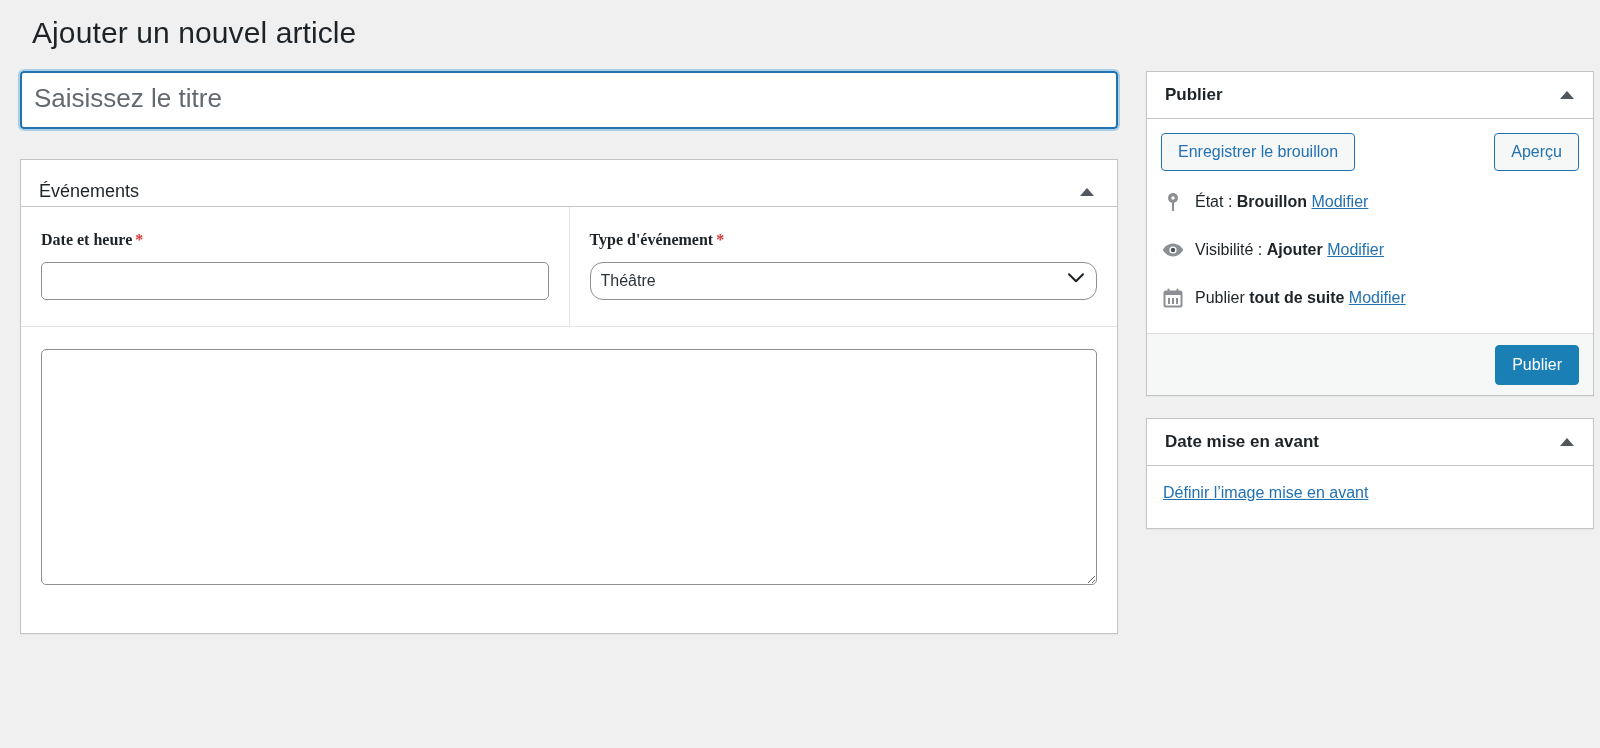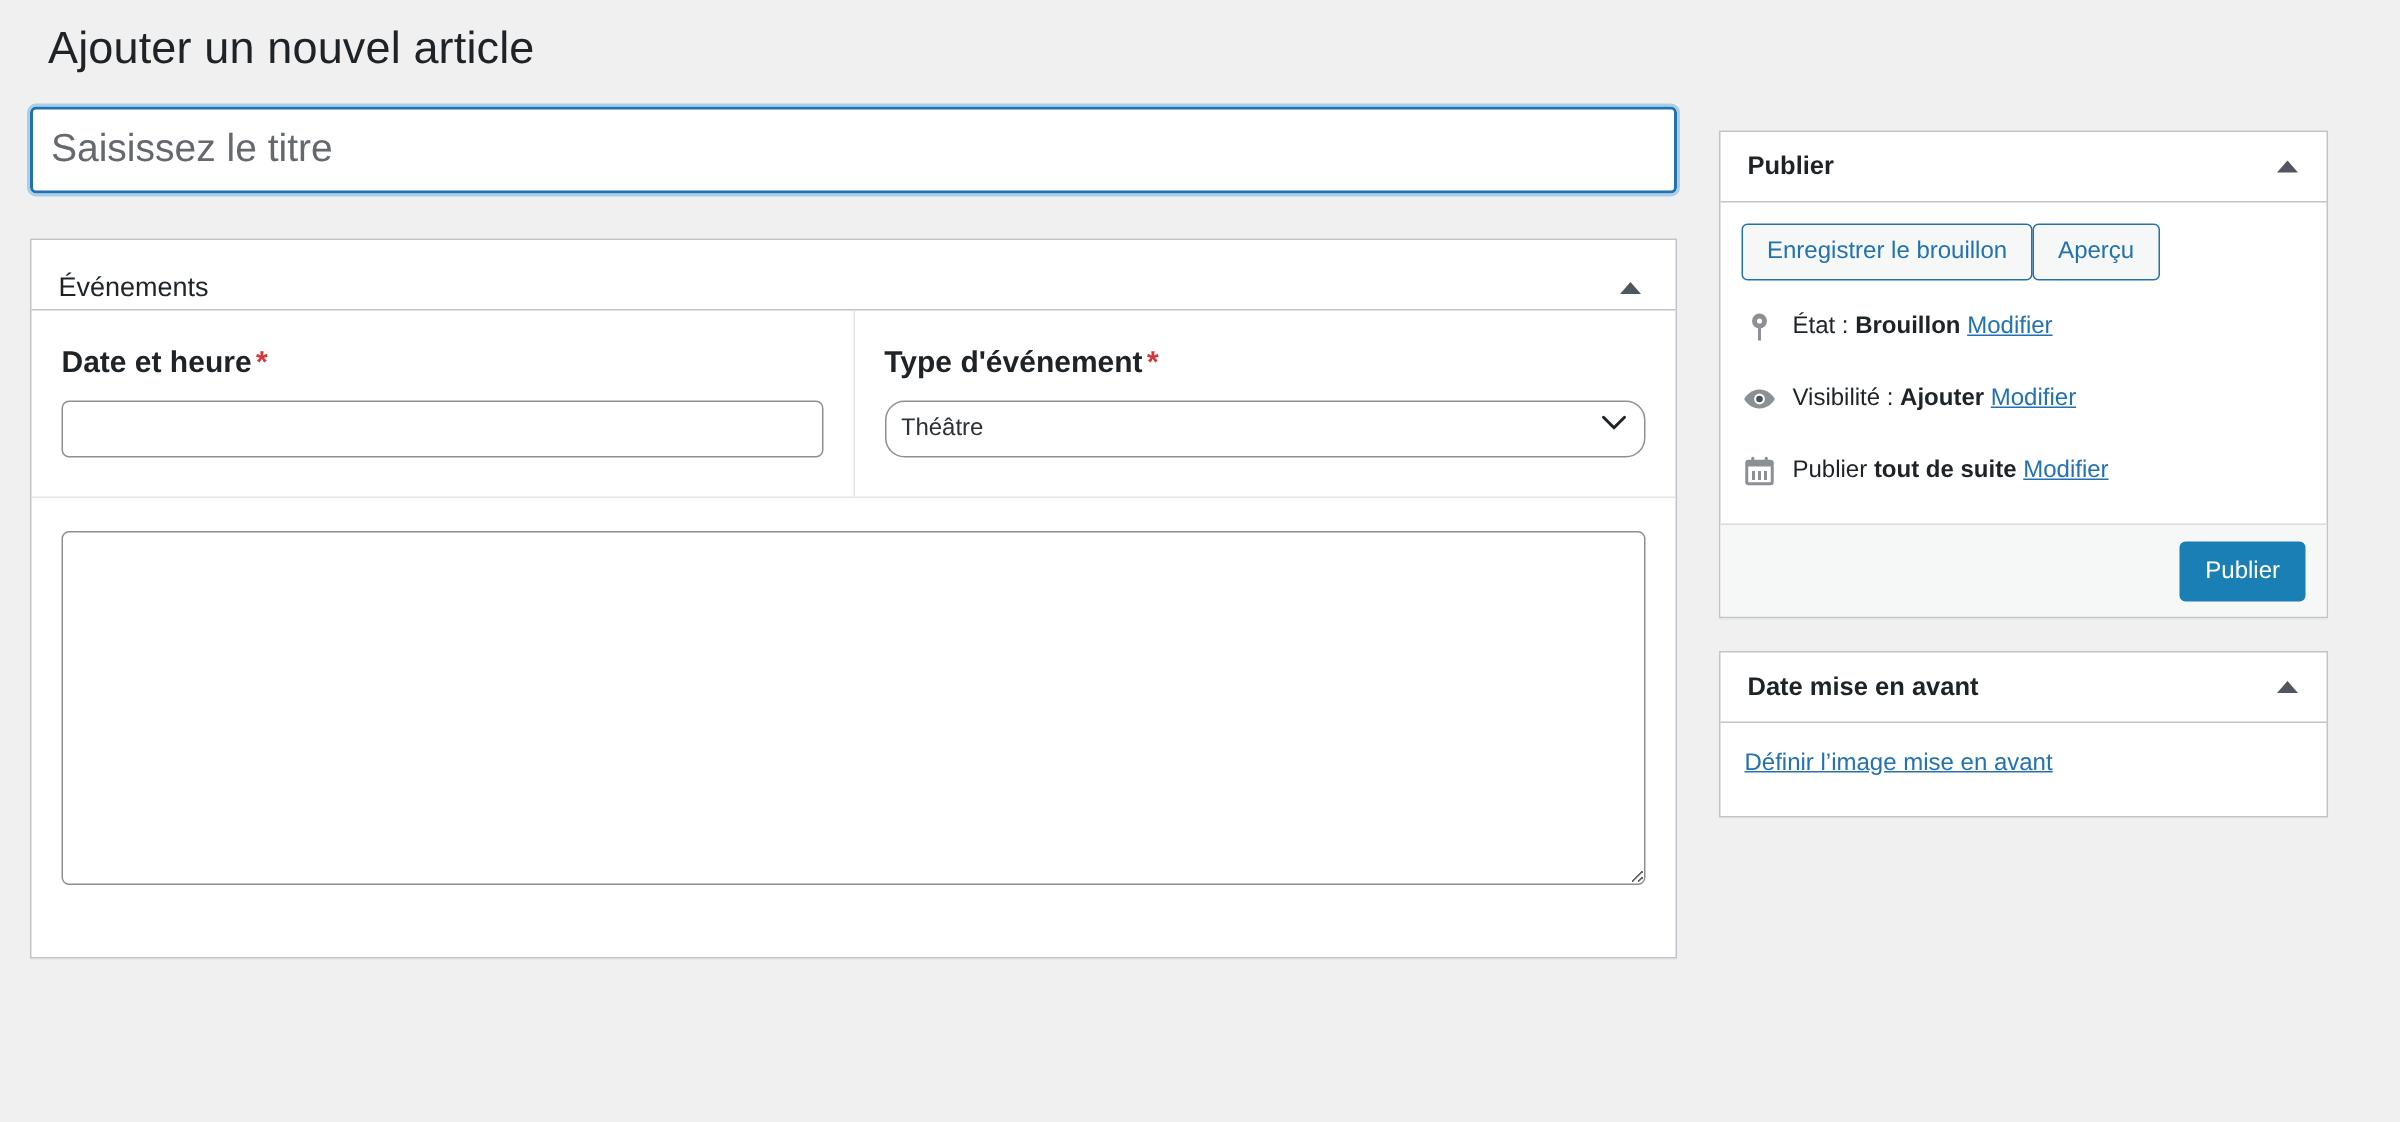--- a/index.html
+++ b/index.html
@@ -104,24 +104,25 @@
     display: flex;
     border-bottom: 1px solid #e5e5e5;
   }
   .form-col {
     flex: 1 1 0;
     padding: 24px 20px 26px;
   }
   .form-col.left { border-right: 1px solid #e5e5e5; padding-right: 20px; }
   .field-label {
     display: block;
-    font-size: 20px;
+    font-size: 16px;
     font-weight: bold;
     color: #1d2327;
     margin: 0 0 13px 0;
+    font-family: Liberation Serif, serif;
   }
   .req { color: #d63638; font-weight: bold; margin-left: 3px; }
 
   .text-input {
     display: block;
     width: 100%;
     height: 38px;
     padding: 6px 10px;
     font-size: 16px;
     font-family: "Liberation Sans", "DejaVu Sans", sans-serif;
@@ -167,22 +168,22 @@
     border: 1px solid #8c8f94;
     border-radius: 5px;
     resize: vertical;
   }
   .metabox-tail { height: 22px; }
 
   
   .sidebar {
     position: absolute;
     left: 1146px;
-    top: 87px;
-    width: 406px;
+    top: 71px;
+    width: 448px;
   }
   .side-box {
     background: #ffffff;
     border: 1px solid #c3c4c7;
     box-shadow: 0 1px 1px rgba(0,0,0,0.04);
     margin-bottom: 22px;
   }
   .side-header {
     display: flex;
     align-items: center;
@@ -195,20 +196,21 @@
     font-size: 17px;
     font-weight: bold;
     color: #1d2327;
     margin: 0;
   }
   .side-body { padding: 14px 14px 8px; }
 
   .btn-row {
     display: flex;
     align-items: center;
+    justify-content: space-between;
     margin-bottom: 14px;
   }
   .btn-secondary {
     height: 38px;
     padding: 0 16px;
     font-size: 16px;
     font-family: "Liberation Sans", "DejaVu Sans", sans-serif;
     color: #2271b1;
     background: #f6f7f7;
     border: 1px solid #2271b1;

